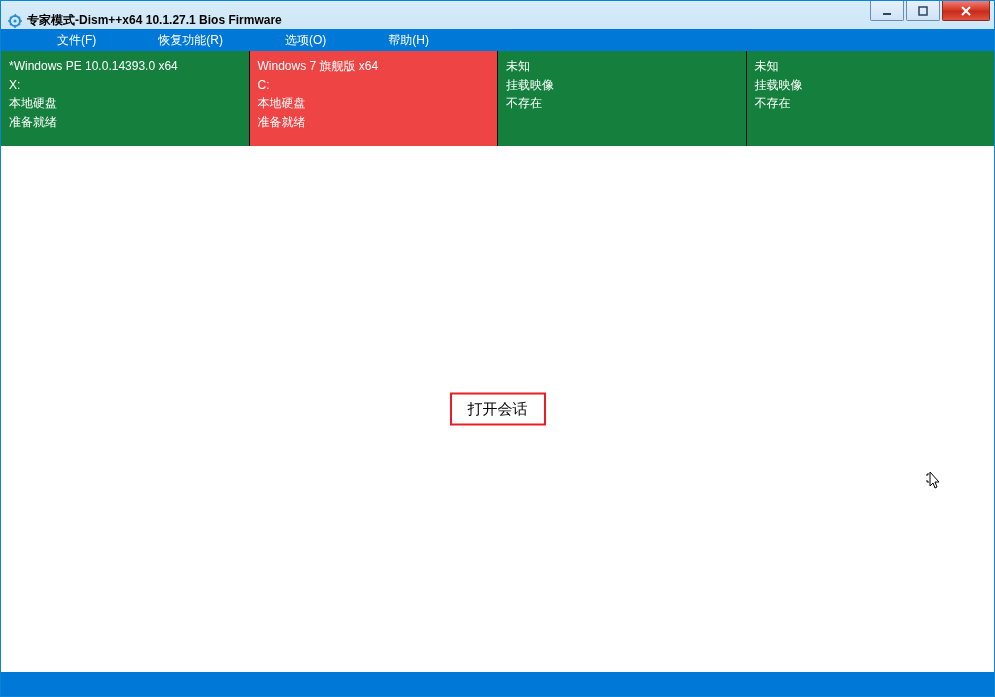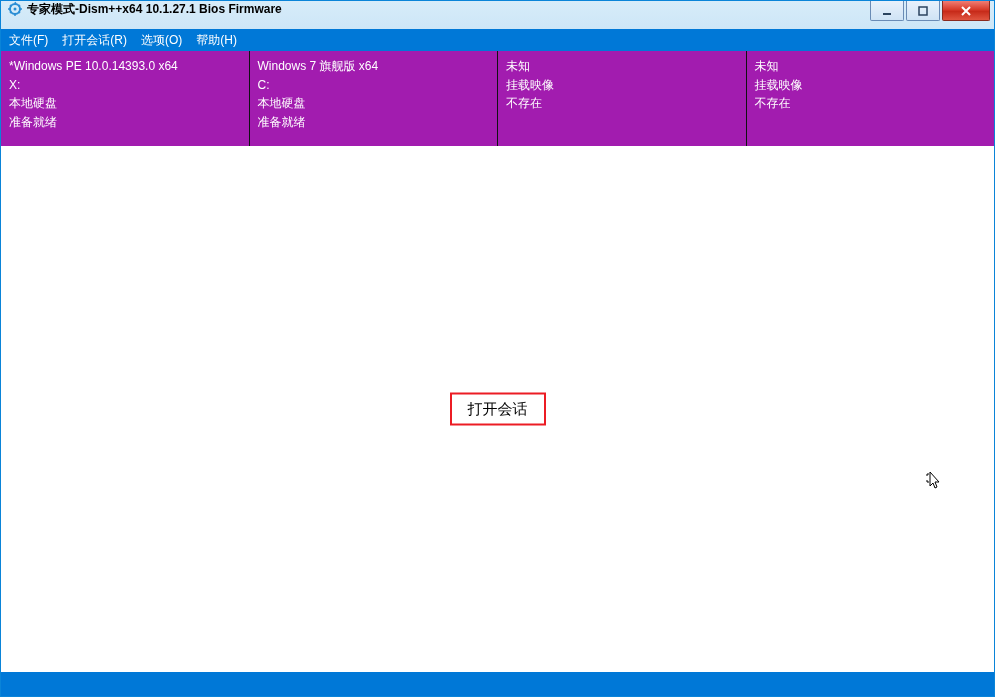--- a/index.html
+++ b/index.html
@@ -18,21 +18,21 @@
   border: 1px solid #0a84d8;
   background: #fff;
   display: flex;
   flex-direction: column;
   box-shadow: 0 0 3px rgba(0,0,0,0.3);
 }
 .titlebar {
   height: 28px;
   background: linear-gradient(to bottom, #d7ecf9, #cde6f7);
   display: flex;
-  align-items: flex-start;
+  align-items: flex-end;
   padding-left: 6px;
   position: relative;
 }
 .titlebar-icon {
   width: 16px;
   height: 16px;
   margin-right: 4px;
 }
 .titlebar-title {
   color: #000;
@@ -70,38 +70,39 @@
   background: #0078d7;
   display: flex;
   align-items: center;
   padding-left: 8px;
 }
 .menuitem {
   color: #fff;
   font-size: 12px;
   margin-right: 14px;
   cursor: pointer;
+  margin-left: 48px;
 }
 .os-panels {
   display: flex;
   height: 95px;
 }
 .os-panel {
   flex: 1;
   padding: 6px 8px 6px 8px;
   color: #fff;
   font-size: 12px;
   line-height: 1.55;
-  background: #a21caf;
+  background: #15803d;
   border-right: 1px solid #111;
   cursor: pointer;
 }
 .os-panel:last-child { border-right: none; }
 .os-panel.selected {
-  background: #a21caf;
+  background: #ef4444;
 }
 .content {
   flex: 1;
   background: #fff;
   position: relative;
 }
 .open-session {
   position: absolute;
   left: 50%;
   top: 50%;
@@ -153,21 +154,21 @@
       <div class="win-btn close">
         <svg width="14" height="12" viewBox="0 0 14 12">
           <path d="M3 2 L11 10 M11 2 L3 10" stroke="#fff" stroke-width="2"></path>
         </svg>
       </div>
     </div>
   </div>
 
   <div class="menubar">
     <span class="menuitem">文件(F)</span>
-    <span class="menuitem">打开会话(R)</span>
+    <span class="menuitem">恢复功能(R)</span>
     <span class="menuitem">选项(O)</span>
     <span class="menuitem">帮助(H)</span>
   </div>
 
   <div class="os-panels">
     <div class="os-panel">
       <div>*Windows PE 10.0.14393.0 x64</div>
       <div>X:</div>
       <div>本地硬盘</div>
       <div>准备就绪</div>

